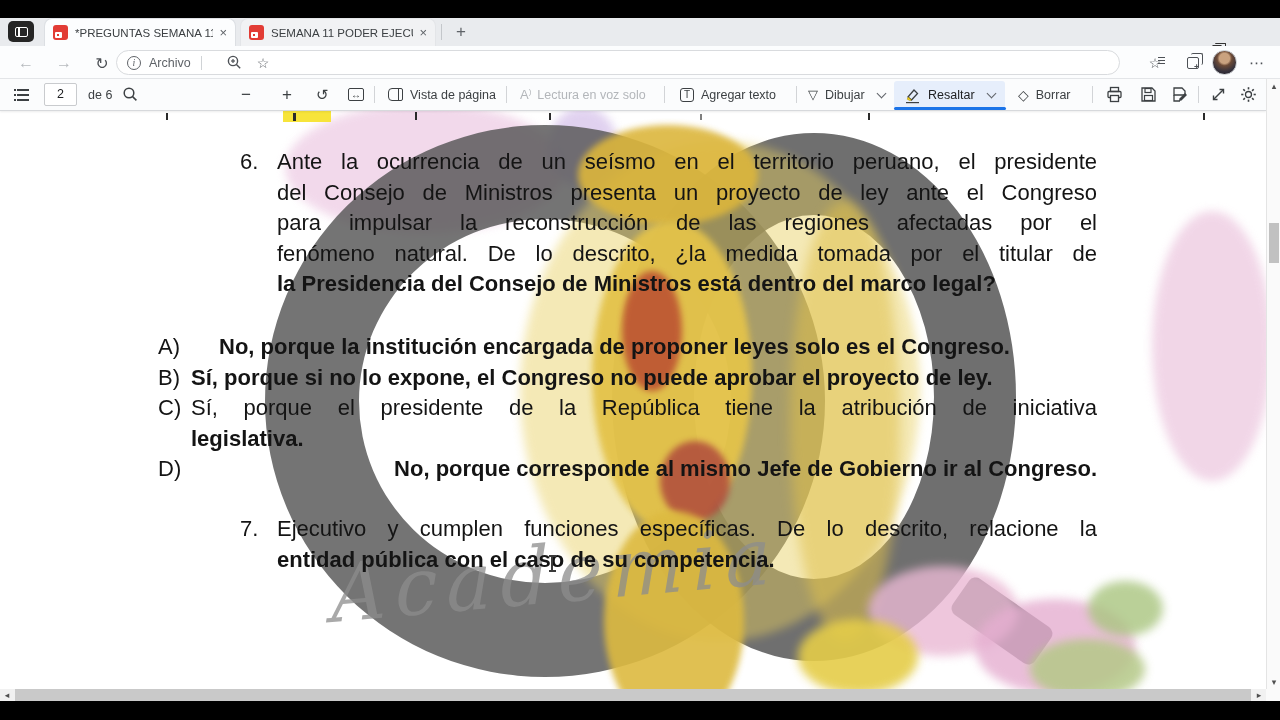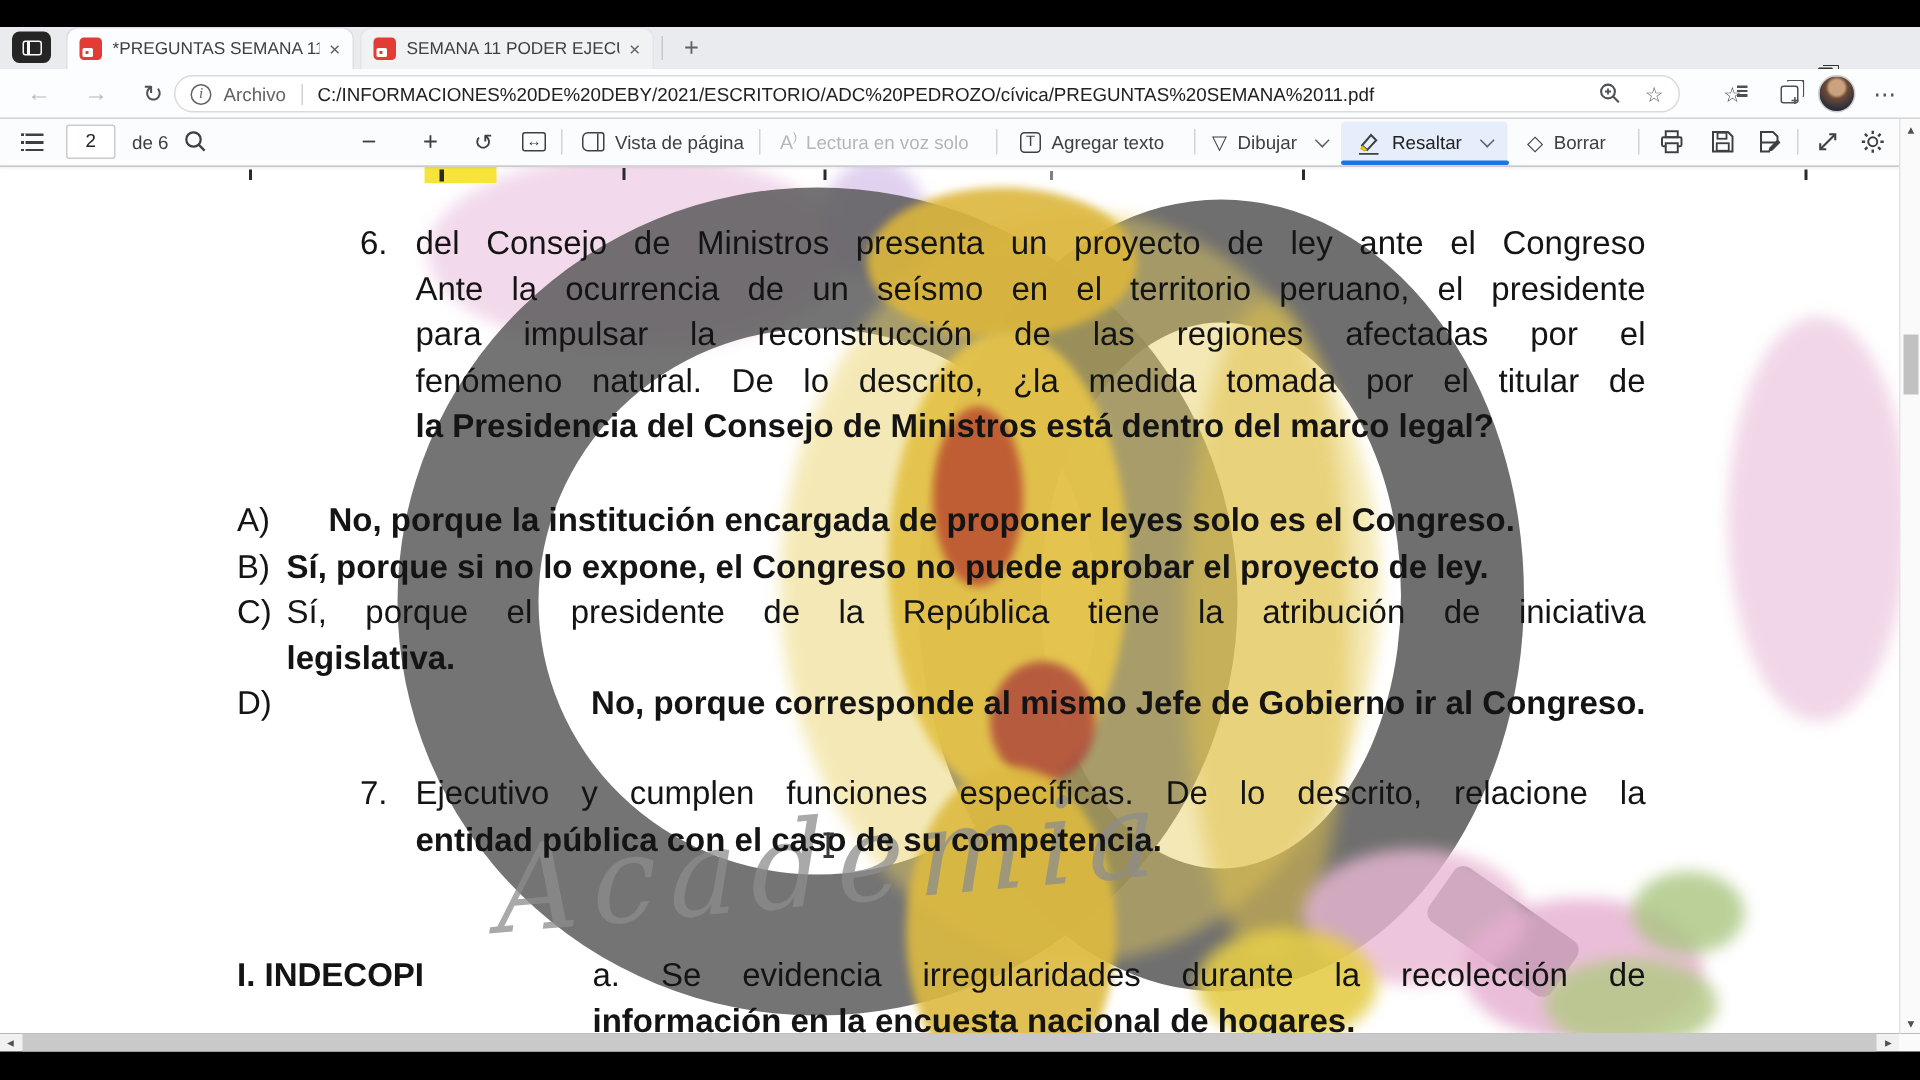--- a/index.html
+++ b/index.html
@@ -166,21 +166,20 @@
 
 <div id="addr-row" class="abs">
   <div id="nav-back" class="nav-ic abs">←</div>
   <div id="nav-fwd" class="nav-ic abs">→</div>
   <div id="nav-reload" class="nav-ic abs">↻</div>
 
   <div id="addr-field" class="abs">
     <span id="info-ic">i</span>
     <span id="scheme-label">Archivo</span>
     <span id="addr-sep"></span>
-    <span id="addr-url">C:/INFORMACIONES%20DE%20DEBY/2021/ESCRITORIO/ADC%20PEDROZO/cívica/PREGUNTAS%20SEMANA%2011.pdf</span>
     <span class="field-ic">
       <svg class="svgic" viewBox="0 0 17 17">
           <circle cx="7" cy="7" r="4.6" fill="none" stroke="#4d5156" stroke-width="1.4"></circle>
           <line x1="10.4" y1="10.4" x2="14.2" y2="14.2" stroke="#4d5156" stroke-width="1.4"></line>
           <line x1="5" y1="7" x2="9" y2="7" stroke="#4d5156" stroke-width="1.2"></line>
           <line x1="7" y1="5" x2="7" y2="9" stroke="#4d5156" stroke-width="1.2"></line>
         </svg>
     </span>
     <span class="field-ic" style="font-size:14px;">☆</span>
   </div>
@@ -334,22 +333,22 @@
     <span class="frag" style="left:415px; top:1px; width:2px; height:8px;"></span>
     <span class="frag" style="left:549px; top:2px; width:2px; height:7px;"></span>
     <span class="frag" style="left:700px; top:3px; width:2px; height:6px; opacity:.6;"></span>
     <span class="frag" style="left:868px; top:2px; width:2px; height:7px;"></span>
     <span class="frag" style="left:1203px; top:2px; width:2px; height:7px;"></span>
   </div>
 
   <div class="doc qrow" style="left:240px; top:36px; width:857px;">
     <div class="qnum">6.</div>
     <div style="width:820px;">
+      <div class="jl">Ante la ocurrencia de un seísmo en el territorio peruano, el presidente</div>
       <div class="jl">del Consejo de Ministros presenta un proyecto de ley ante el Congreso</div>
-      <div class="jl">Ante la ocurrencia de un seísmo en el territorio peruano, el presidente</div>
       <div class="jl">para impulsar la reconstrucción de las regiones afectadas por el</div>
       <div class="jl">fenómeno natural. De lo descrito, ¿la medida tomada por el titular de</div>
       <div class="nw">la Presidencia del Consejo de Ministros está dentro del marco legal?</div>
     </div>
   </div>
 
   <div class="doc" style="left:158px; top:221px; width:940px;">
     <div class="qrow">
       <div class="olabel">A)</div>
       <div style="width:906px;margin-left:28px;">
@@ -378,27 +377,20 @@
   </div>
 
   <div class="doc qrow" style="left:240px; top:403px; width:857px;">
     <div class="qnum">7.</div>
     <div style="width:820px;">
       <div class="jl">Ejecutivo y cumplen funciones específicas. De lo descrito, relacione la</div>
       <div class="nw">entidad pública con el caso de su competencia.</div>
     </div>
   </div>
 
-  <div class="doc qrow" style="left:158px; top:524px; width:940px;">
-    <div style="flex:0 0 237px;" class="nw">I. INDECOPI</div>
-    <div style="width:702px;">
-      <div class="jl">a. Se evidencia irregularidades durante la recolección de</div>
-      <div class="nw">información en la encuesta nacional de hogares.</div>
-    </div>
-  </div>
 
   <div id="cursor-ibeam" class="abs"></div>
 </div>
 
 <div id="vscroll" class="abs">
   <div class="arrow">▴</div>
   <div id="v-thumb"></div>
   <div class="arrow abs" style="left:0; bottom:0;">▾</div>
 </div>
 <div id="hscroll" class="abs">

